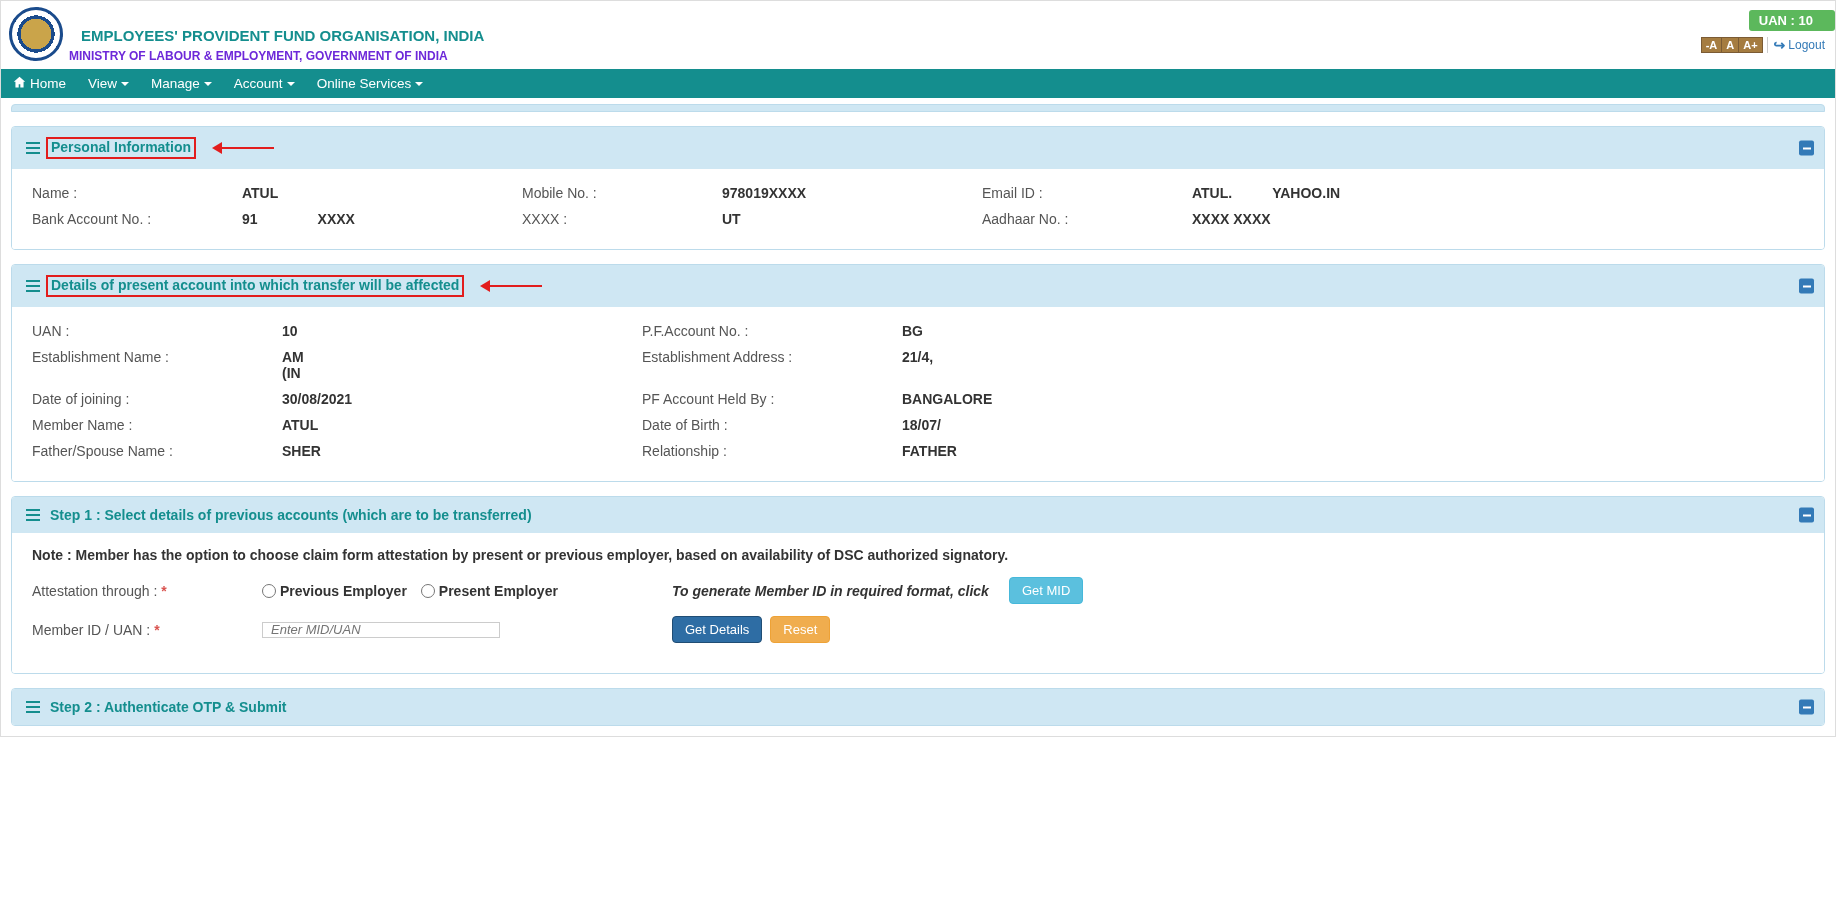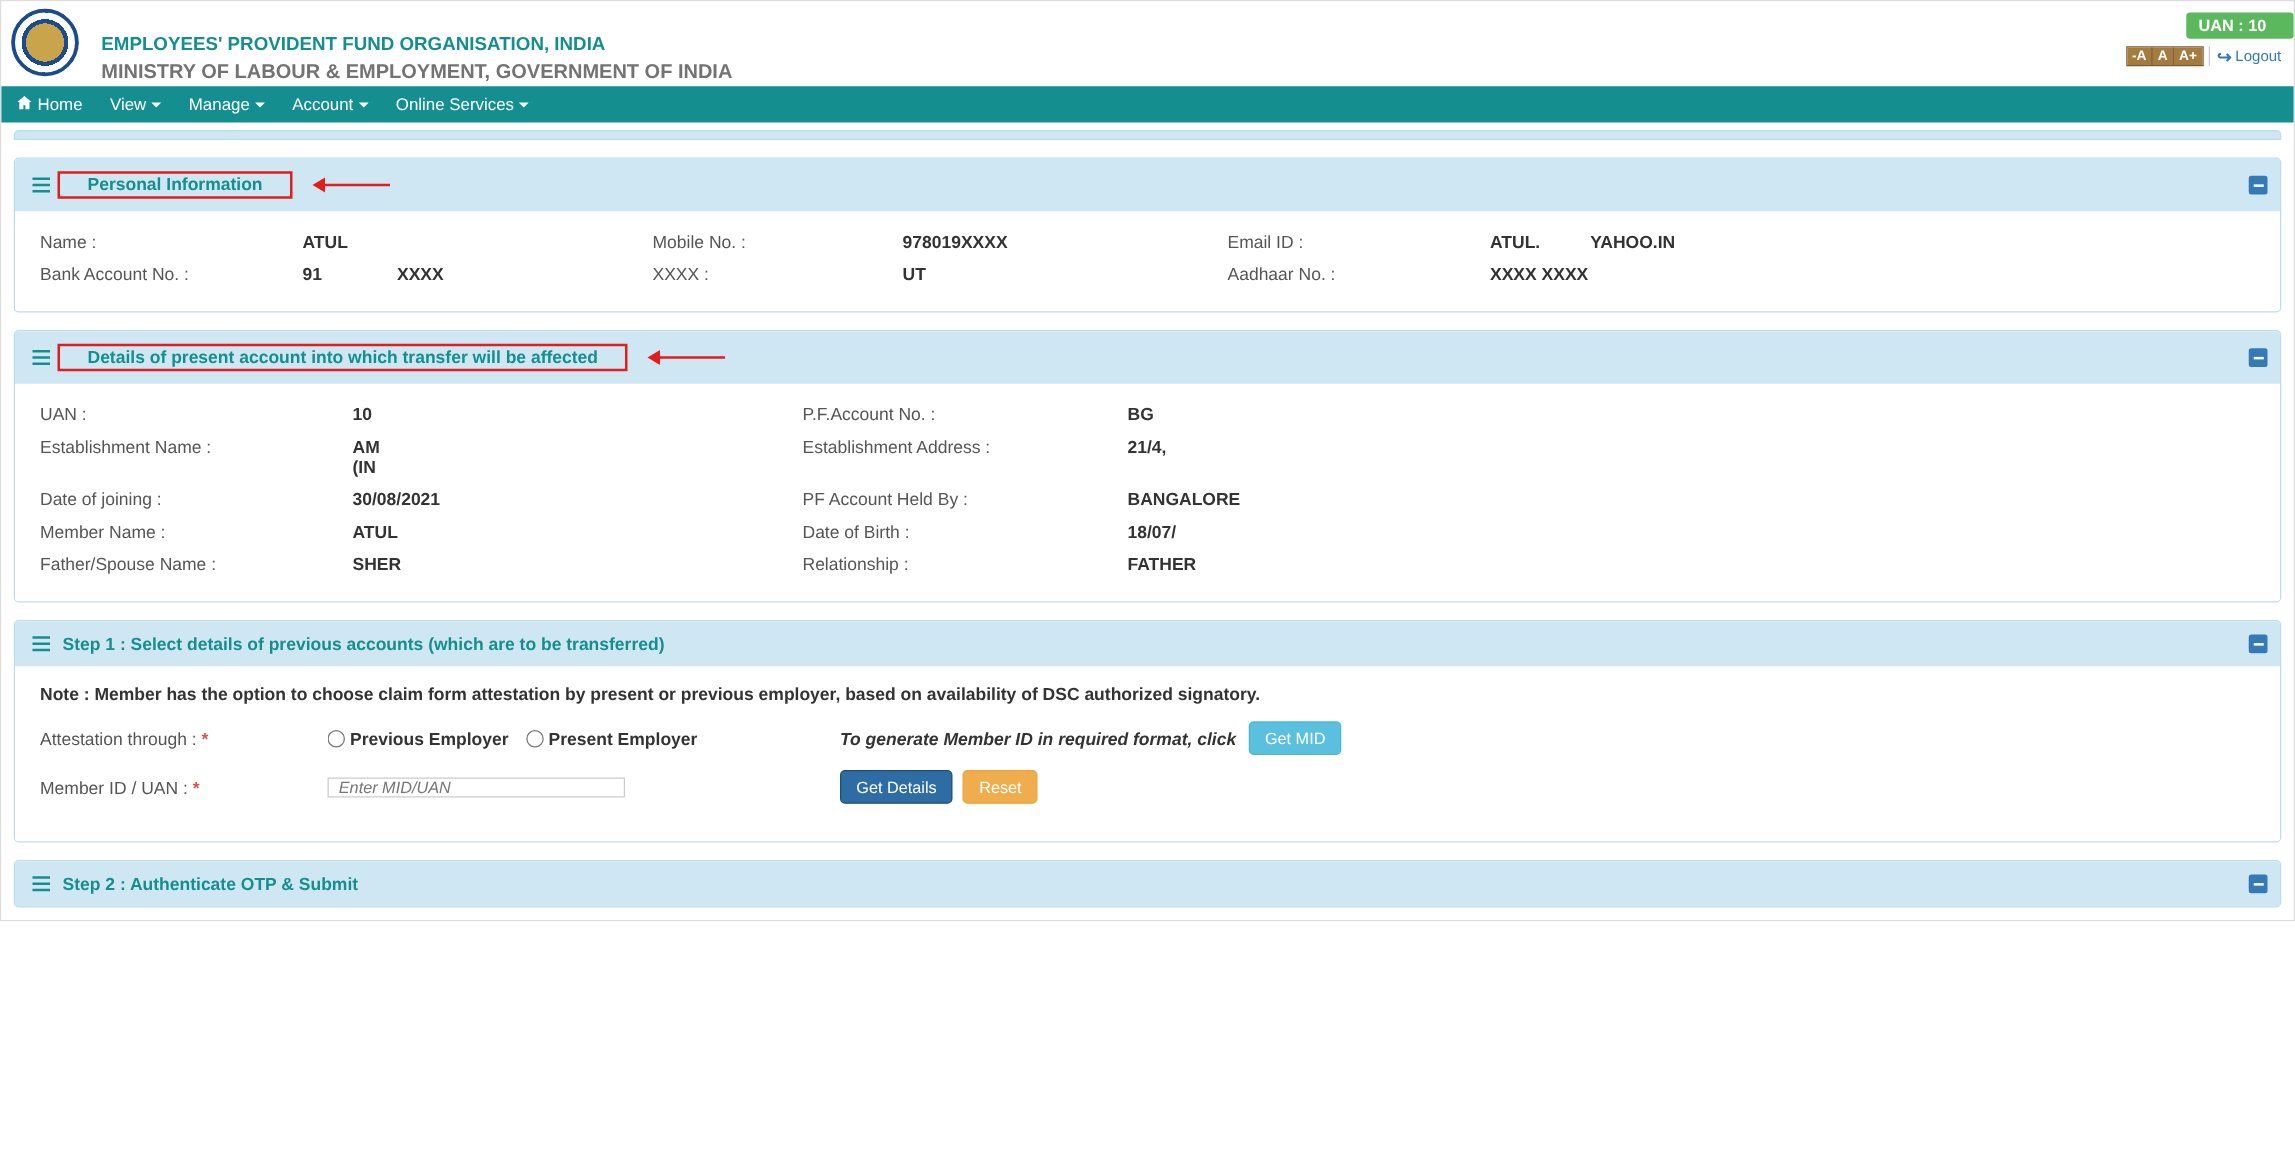--- a/index.html
+++ b/index.html
@@ -18,21 +18,21 @@
     background: radial-gradient(circle at 50% 50%, #caa44a 0 45%, #1a4b8c 45% 55%, #fff 55% 100%);
   }
   .logo::after{
     content:""; position:absolute; inset:-3px; border-radius:50%;
     background:
       repeating-conic-gradient(#1a4b8c 0deg 6deg, transparent 6deg 30deg);
     -webkit-mask: radial-gradient(circle, transparent 0 24px, #000 24px 30px, transparent 30px);
     mask: radial-gradient(circle, transparent 0 24px, #000 24px 30px, transparent 30px);
   }
   .org-title { position: absolute; left: 80px; top: 26px; color:#148e8e; font-weight:700; font-size:15px; }
-  .org-sub   { position: absolute; left: 80px; top: 48px; color:#737373; font-weight:700; font-size:16px; }
+  .org-sub   { position: absolute; left: 68px; top: 48px; color:#6d28d9; font-weight:700; font-size:12px; }
   .uan-badge {
     position:absolute; right:0; top:9px;
     background:#5cb85c; color:#fff; font-weight:700;
     padding:3px 22px 3px 10px; border-radius:3px; font-size:13px;
   }
   .top-right {
     position:absolute; right:10px; top:36px; display:flex; align-items:center; gap:4px;
   }
   .font-btns { display:flex; border:1px solid #7b5b34; }
   .font-btns span{
@@ -82,41 +82,41 @@
     cursor:pointer;
   }
   .collapse-btn::after{ content:""; width:8px; height:2px; background:#fff; }
   .panel-body { background:#fff; padding:16px 20px 22px; }
   .kv-grid { display:grid; gap:10px 30px; }
   .grid-3 { grid-template-columns: 180px 250px 170px 230px 180px 1fr; }
   .grid-2wide { grid-template-columns: 220px 330px 230px 1fr; }
   .lbl { color:#555; }
   .val { font-weight:700; color:#333; }
   .val.email span:last-child{ margin-left:40px; }
-  .redbox { border:2px solid #e21d1d; padding:0 22px 2px; margin-left:-4px; }
+  .redbox { border:2px solid #e21d1d; padding:0 3px 2px; margin-left:-4px; }
   .red-arrow {
     display:inline-block; width:62px; height:8px;
     position:relative; margin-left:6px;
   }
   .red-arrow::before{
     content:""; position:absolute; left:10px; right:0; top:3px; height:2px; background:#e21d1d;
   }
   .red-arrow::after{
     content:""; position:absolute; left:0; top:-2px;
     border-top:6px solid transparent;
     border-bottom:6px solid transparent;
     border-right:10px solid #e21d1d;
   }
   .note { font-weight:700; margin-bottom:14px; }
   .form-row { display:grid; grid-template-columns:220px 400px 1fr; align-items:center; gap:10px; margin-bottom:12px; }
   .req::after{ content:" *"; color:#d9534f; font-weight:700; }
   .radios { display:flex; gap:14px; align-items:center; }
   .radios label{ display:flex; align-items:center; gap:4px; font-weight:700; color:#333; }
   input[type=radio]{ width:14px; height:14px; accent-color:#555; }
-  .gen-text { font-style:italic; font-weight:700; color:#333; margin-right:10px; }
+  .gen-text { font-style:italic; font-weight:700; color:#333; margin-right:20px; }
   .btn {
     display:inline-block; padding:5px 12px; border-radius:4px; font-size:13px;
     color:#fff; border:1px solid transparent; cursor:pointer;text-align:right;
   }
   .btn-info { background:#5bc0de; border-color:#46b8da; }
   .btn-primary { background:#2e6da4; border-color:#204d74; }
   .btn-warning { background:#f0ad4e; border-color:#eea236; }
   .text-input {
     width:238px; height:16px; border:1px solid #ccc; padding:4px 8px;
     font-style:italic; color:#999; font-size:13px;

